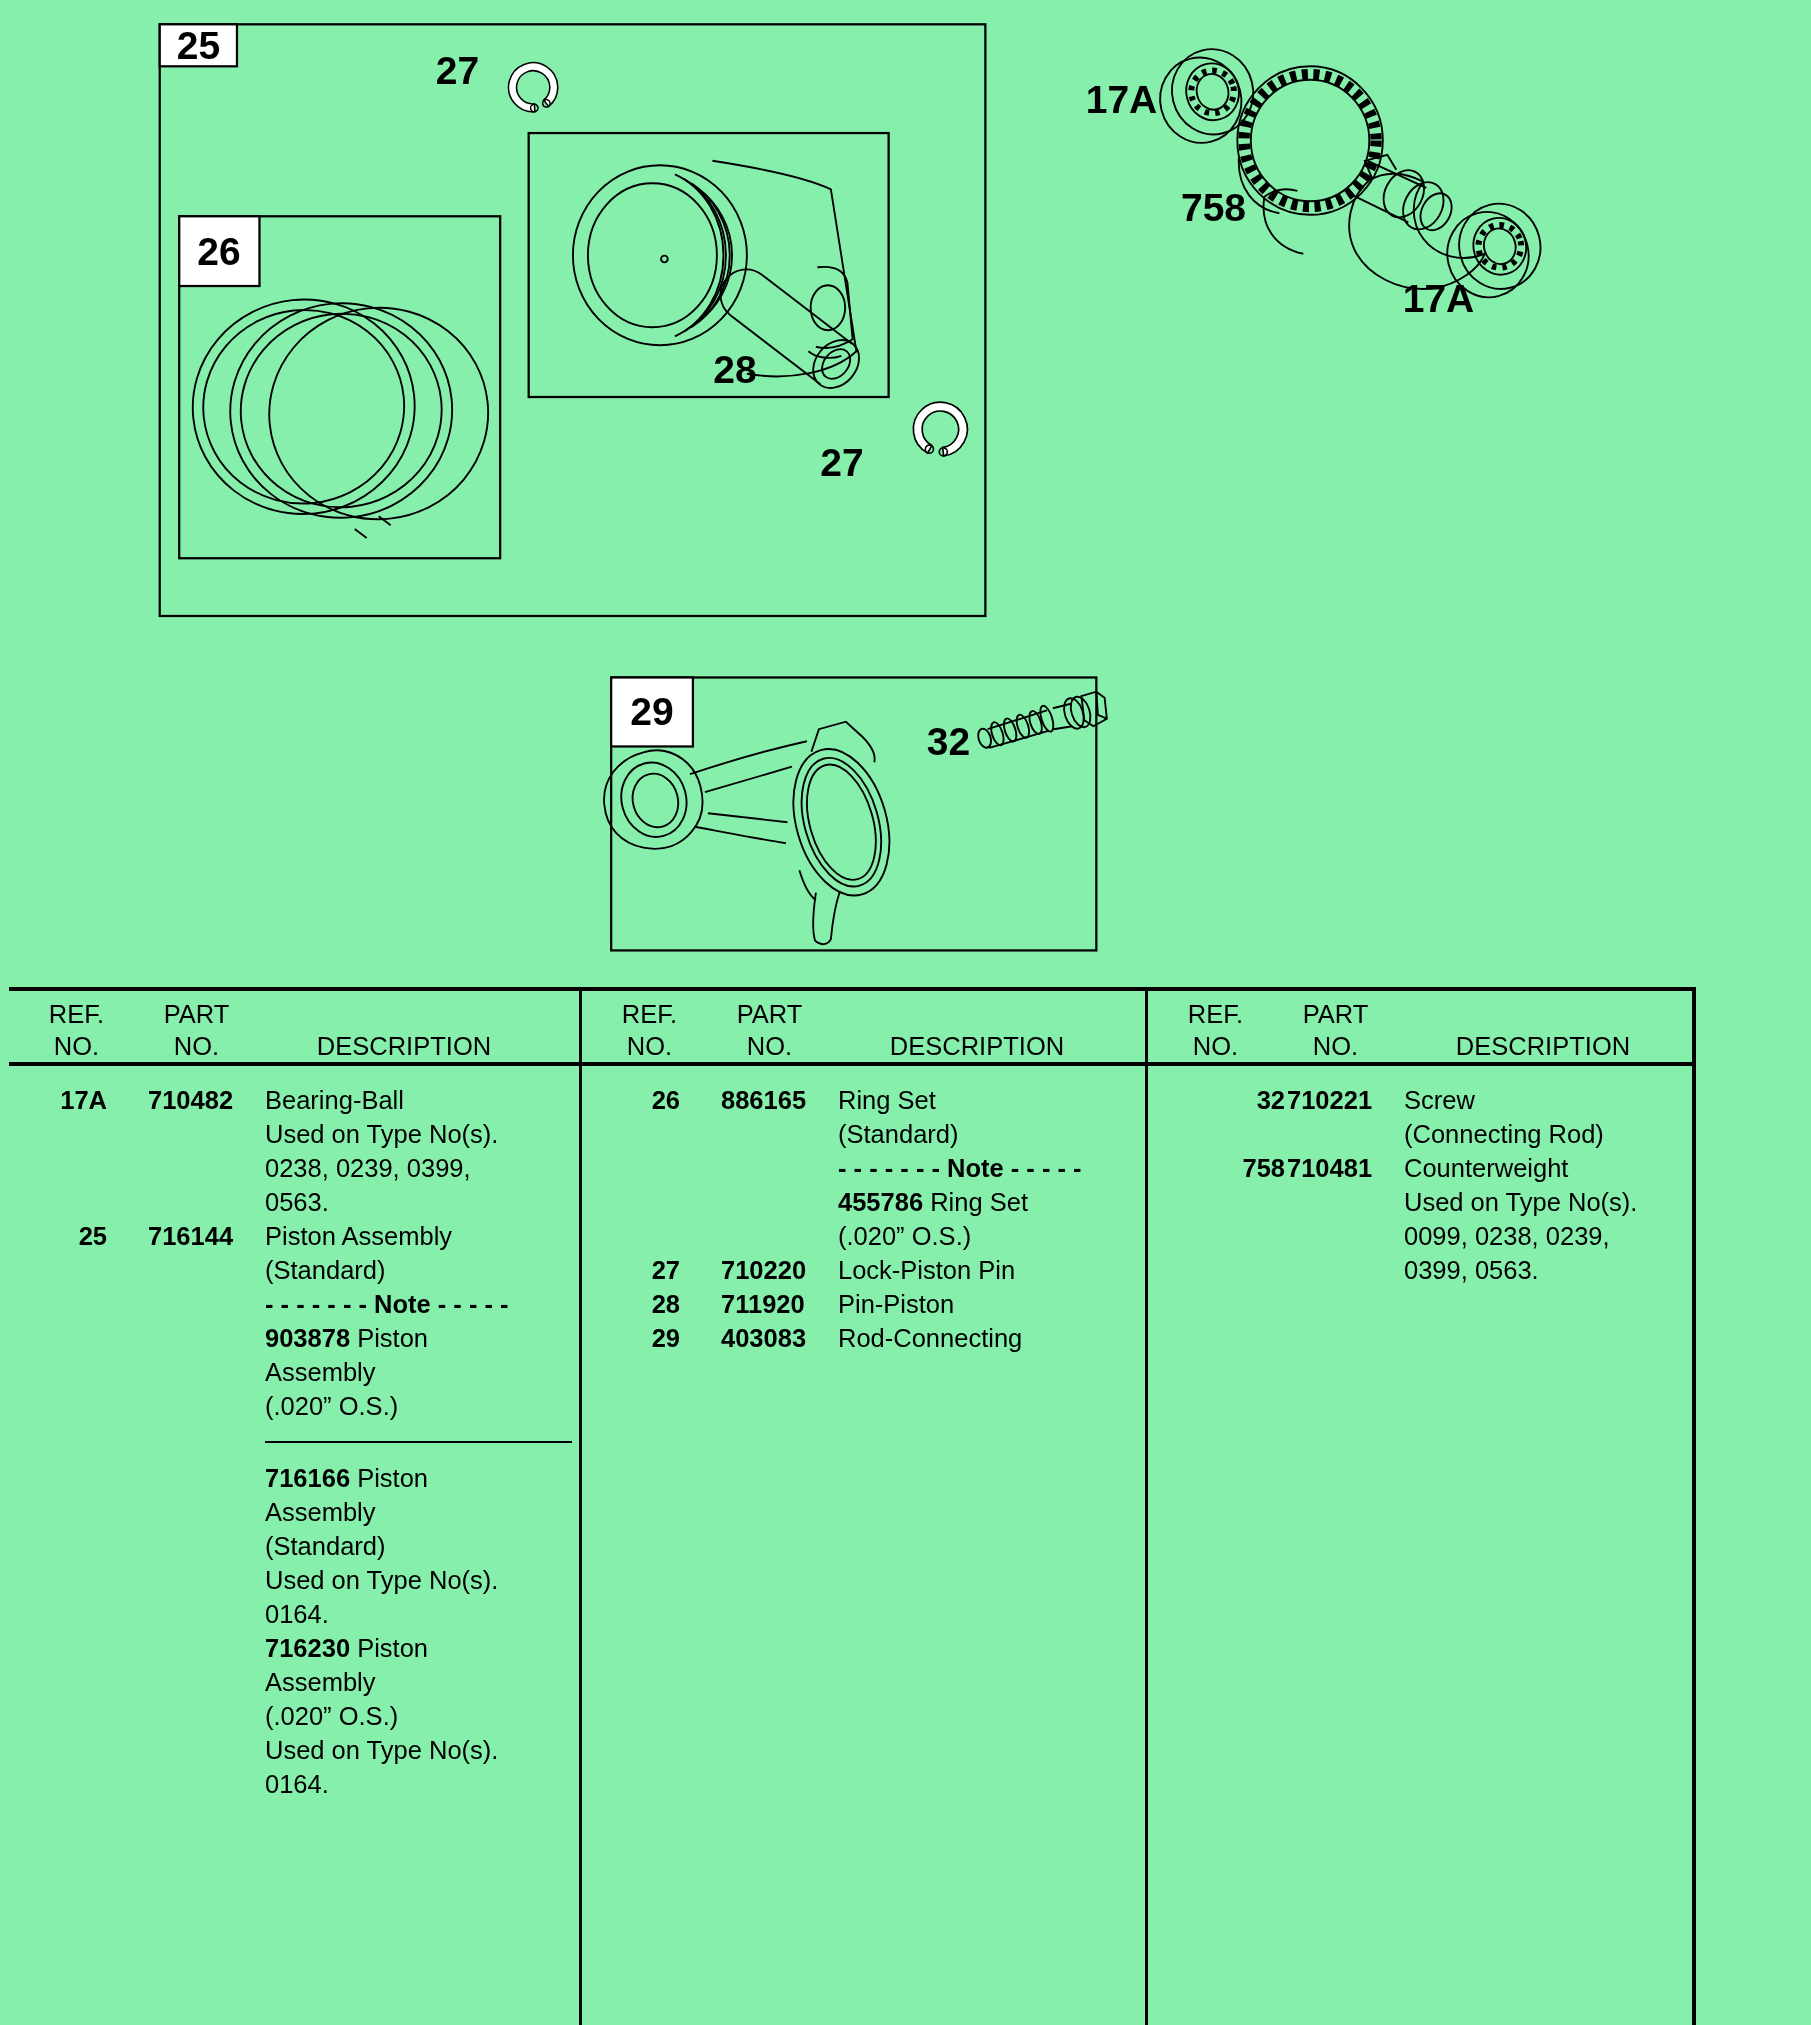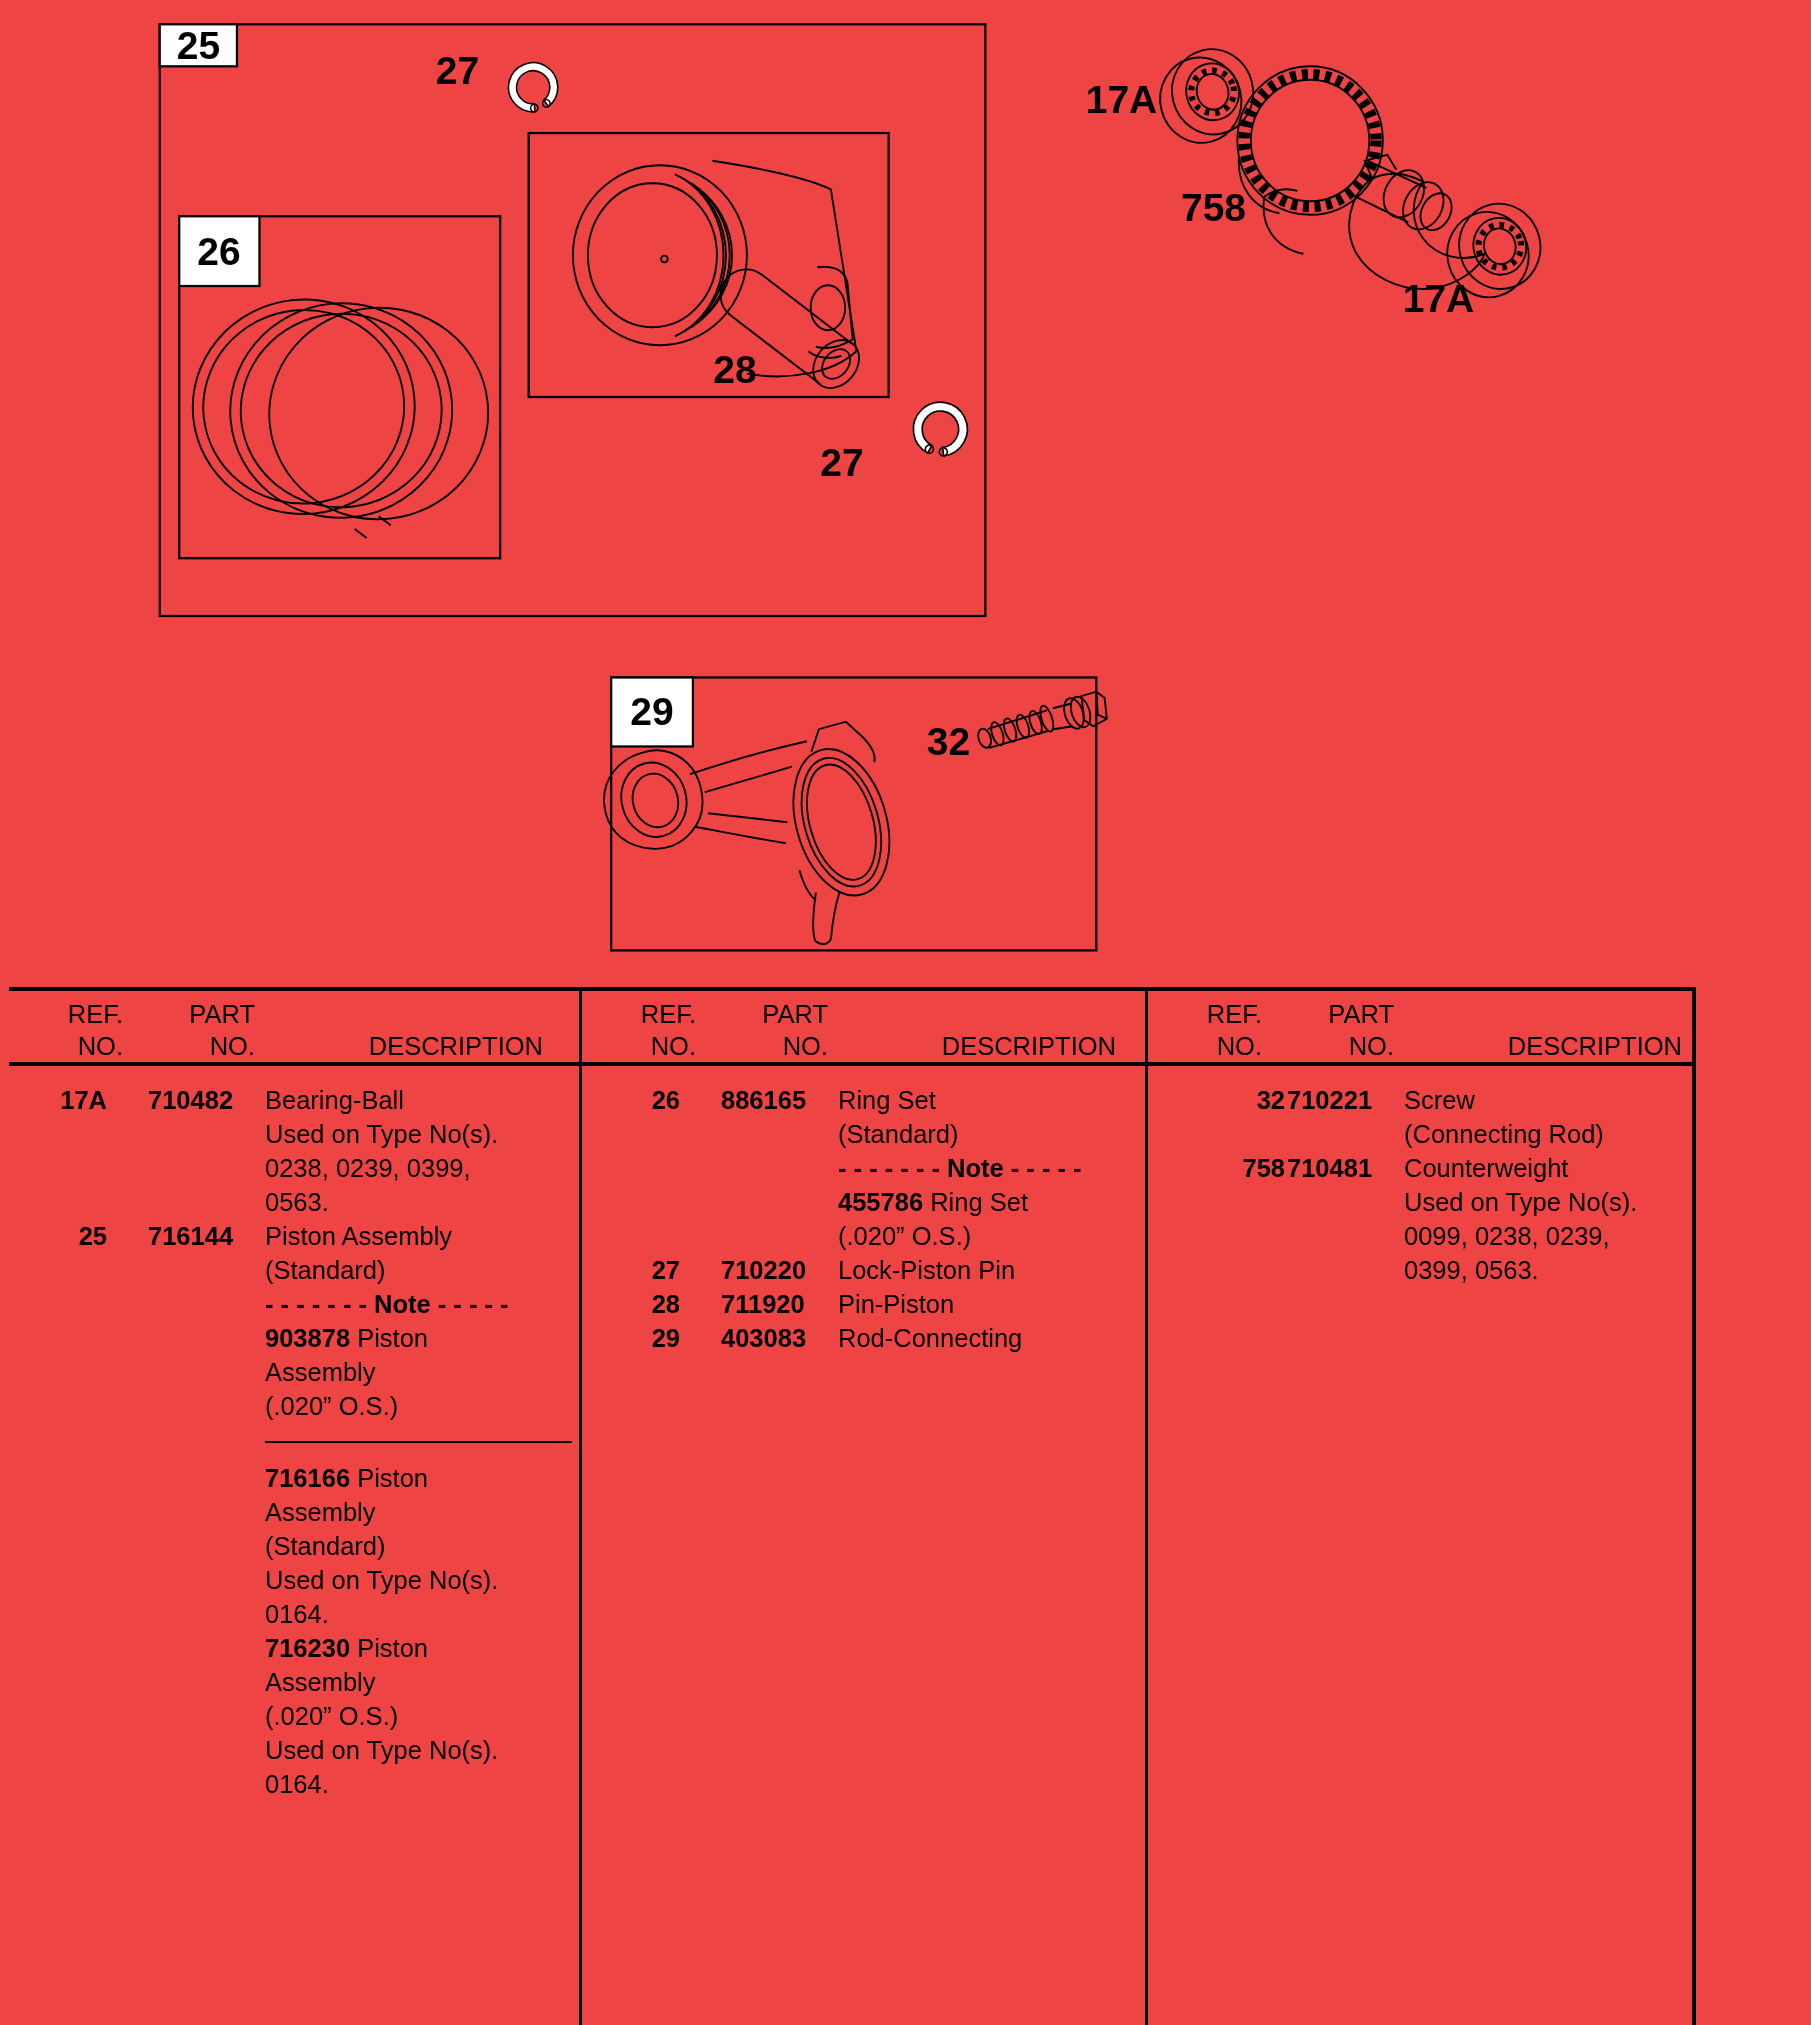--- a/index.html
+++ b/index.html
@@ -1,32 +1,32 @@
 <!DOCTYPE html>
 <html style="font-size:12px"><head>
 <meta charset="utf-8">
 <style>
   html,body{margin:0;padding:0;background:#fff;}
-  .page{position:relative;width:1811px;height:2025px;background:#ef4444;
+  .page{position:relative;width:1811px;height:2025px;background:#86efac;
         font-family:"Liberation Sans",sans-serif;color:#000;overflow:hidden;}
   
   #fig{position:absolute;left:0;top:0;}
   #fig *{fill:none;stroke:#000;stroke-width:2.5px;}
   #fig .box{stroke-width:3px;}
   #fig .labelbox{fill:#fff;stroke-width:3px;}
   #fig .band{fill:#fff;}
   #fig .cage{stroke-width:8px;stroke-dasharray:6 8;}
   #fig .teeth{stroke-width:15px;stroke-dasharray:8 7.5;}
   .callout{position:absolute;font-weight:bold;font-size:39px;line-height:1;
            display:flex;align-items:center;justify-content:center;white-space:nowrap;}
   
   .rule-h{position:absolute;background:#000;height:3.8px;left:9px;width:1687px;}
   .rule-v{position:absolute;background:#000;width:3px;top:987px;height:1038px;}
   .t-col{position:absolute;top:987px;height:1038px;font-size:25.5px;}
-  .t-col .hdr{position:absolute;text-align:right;line-height:31.5px;}
+  .t-col .hdr{position:absolute;text-align:center;line-height:31.5px;}
   .h-ref{left:21px;top:12px;width:93px;}
   .h-part{left:129px;top:12px;width:117px;}
   .h-desc{left:256px;top:44px;width:278px;}
   .t-body{position:absolute;left:0;top:96px;right:0;}
   .t-line{position:relative;height:34px;line-height:34px;white-space:nowrap;}
   .c-ref{position:absolute;left:0;width:98px;text-align:right;font-weight:bold;}
   .c-part{position:absolute;left:139px;width:105px;text-align:left;font-weight:bold;}
   .c-desc{position:absolute;left:256px;right:3px;}
   .b{font-weight:bold;}
   [data-col="2"] .c-ref{width:137px;}

